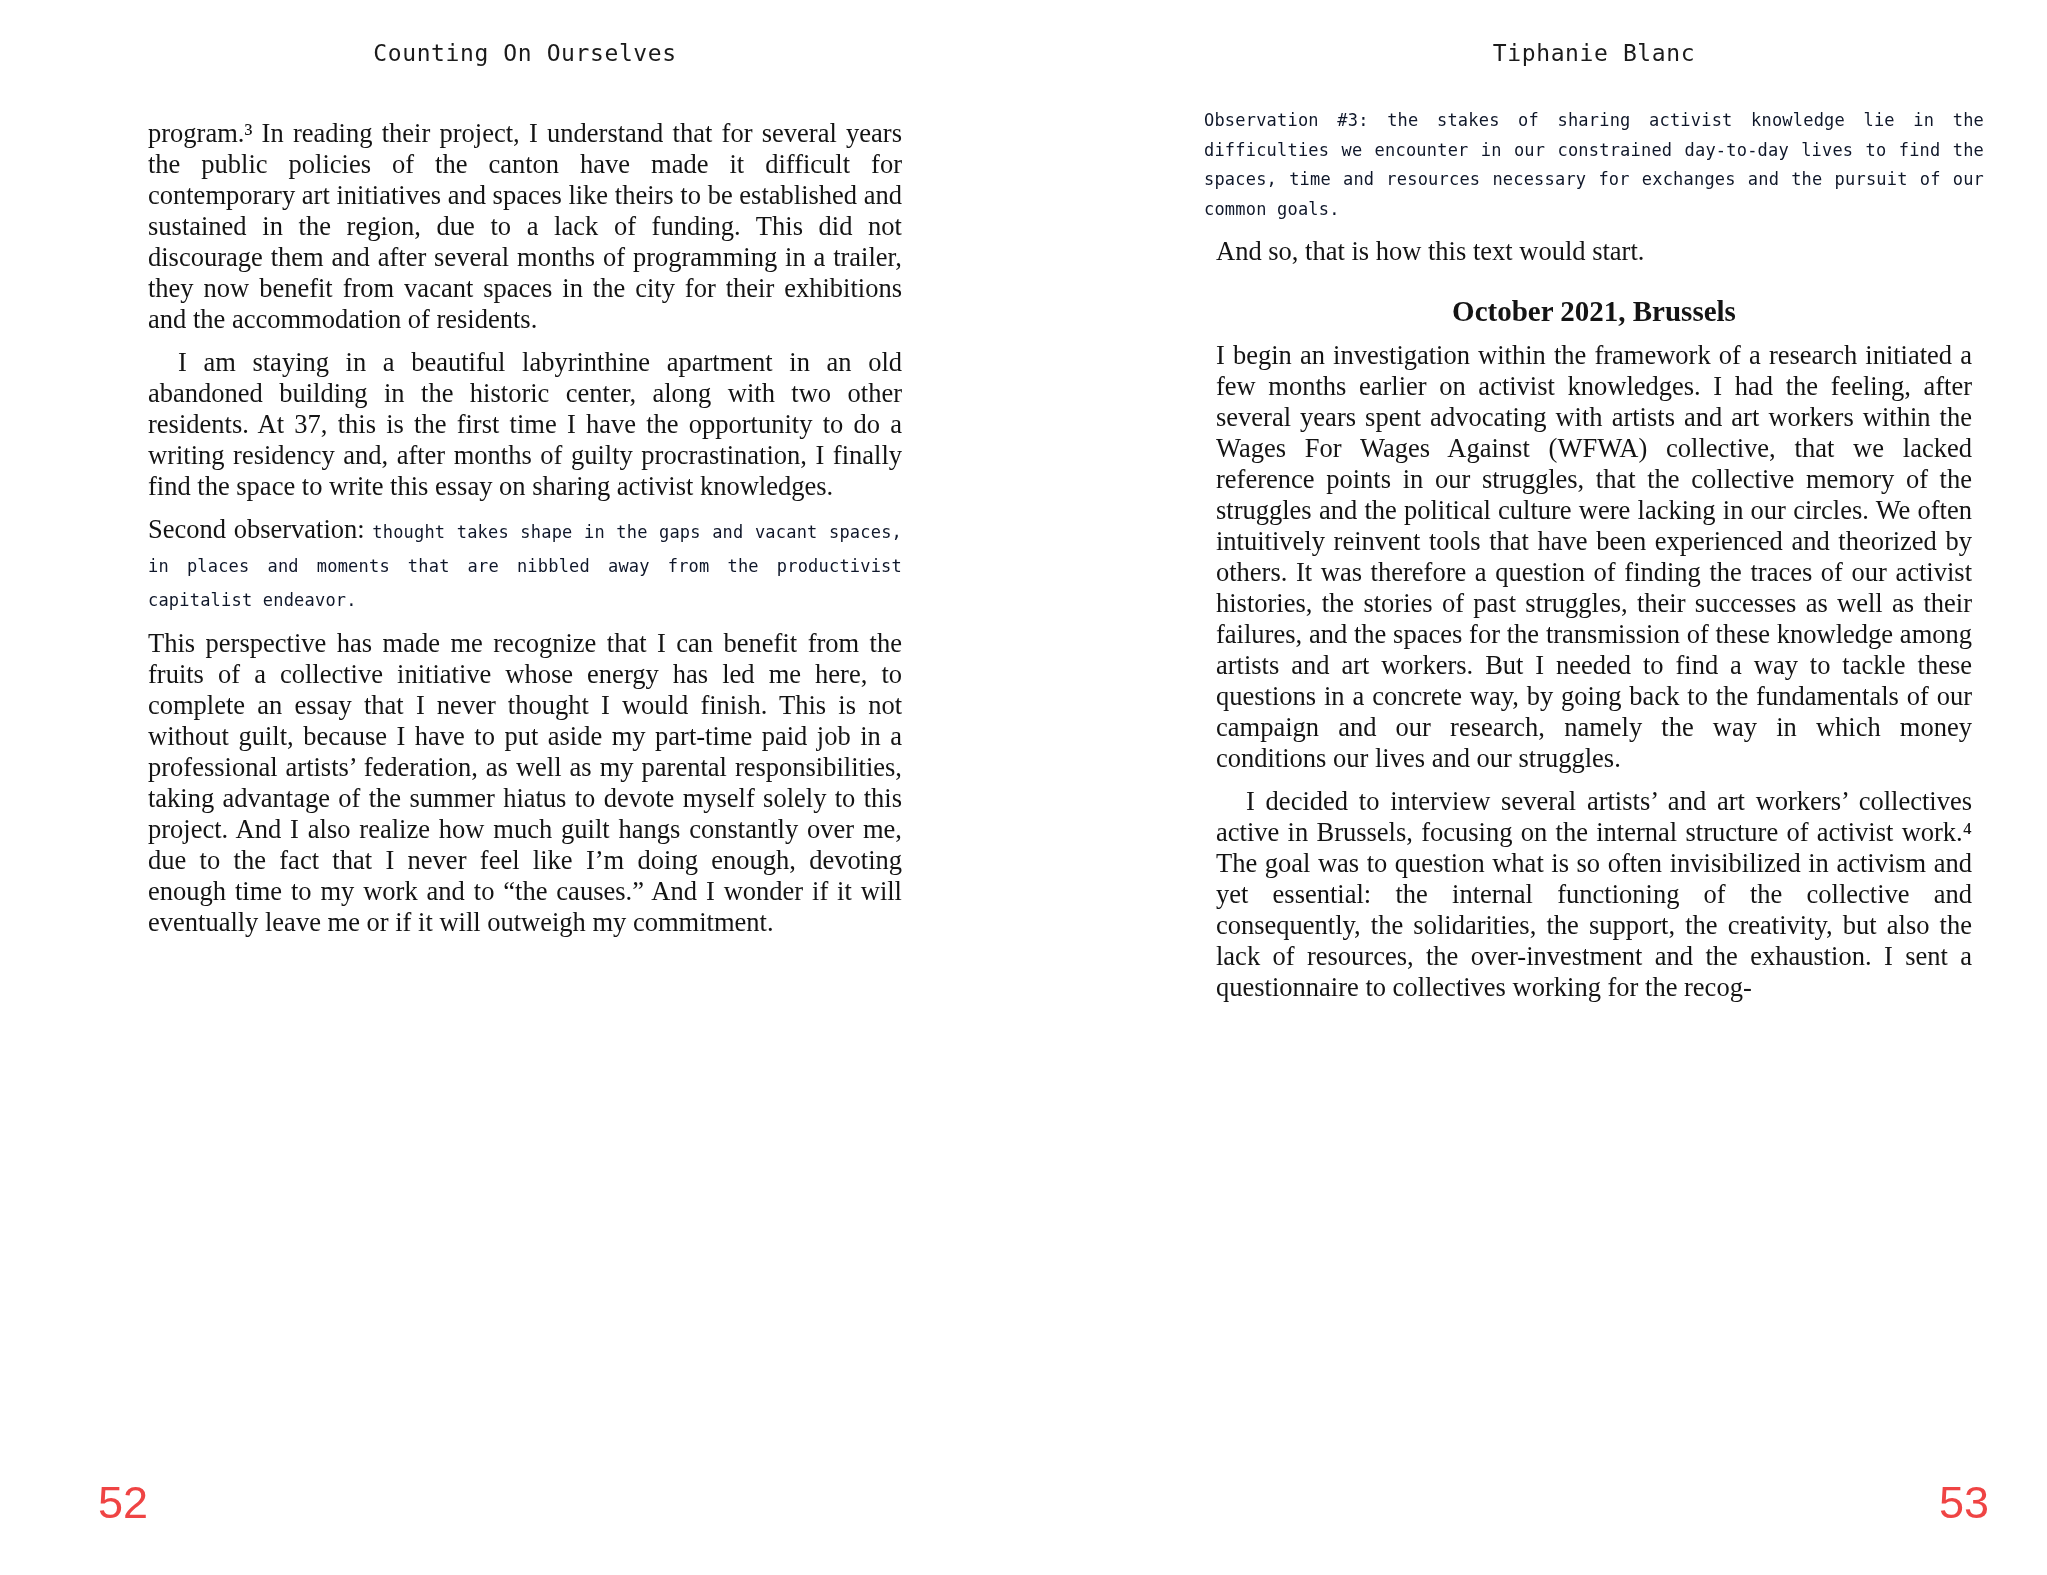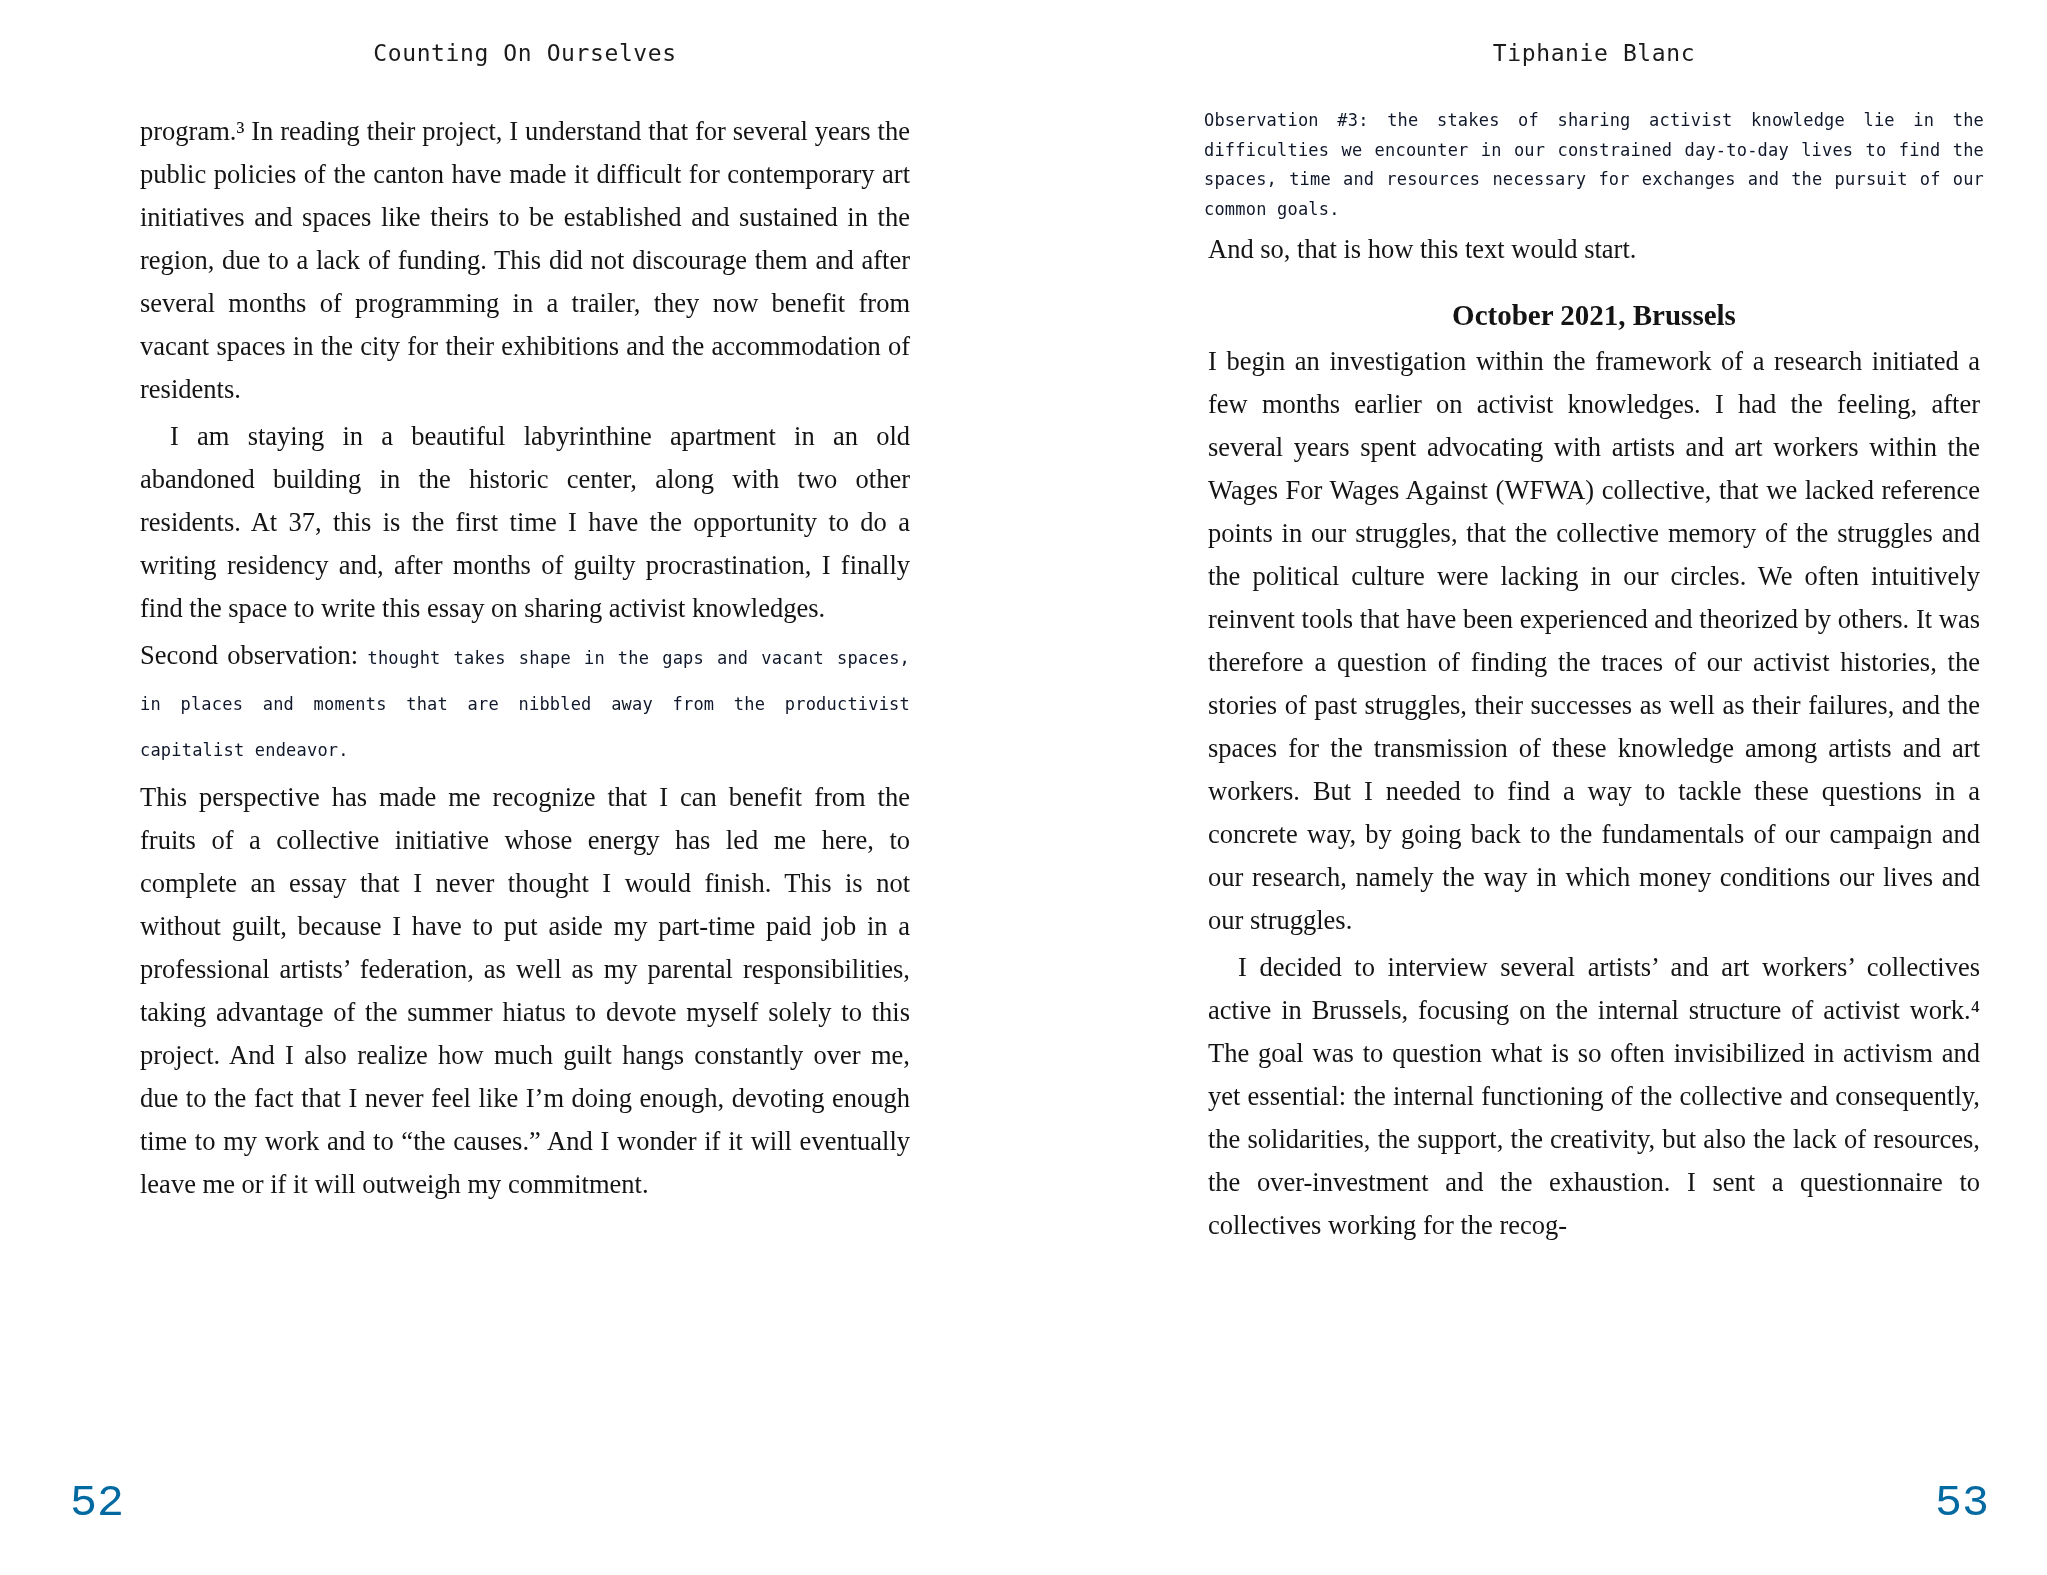--- a/index.html
+++ b/index.html
@@ -35,22 +35,22 @@
   .text-block {
     position: absolute;
     top: 106px;
     left: 0;
     right: 0;
   }
 
   p.body {
     font-family: "Liberation Serif", "DejaVu Serif", serif;
     font-size: 26.5px;
-    line-height: 43px;
-    margin: 4px;
+    line-height: 31px;
+    margin: 12px;
     text-align: justify;
     color: #141414;
   }
   p.indent { text-indent: 30px; }
   .gap { margin-top: 27px; }
 
   .mono,
   p.mono-para {
     font-family: "DejaVu Sans Mono", monospace;
     font-size: 17px;
@@ -68,23 +68,24 @@
     font-size: 29px;
     font-weight: 700;
     text-align: center;
     margin: 28px 0 8px 0;
     color: #141414;
   }
 
   .page-number {
     position: absolute;
     bottom: 46px;
-    font-family: Liberation Mono, monospace;
+    font-family: Liberation Sans, sans-serif;
     font-size: 45px;
-    color: #0369a1;
+    color: #ef4444;
+    margin-left: 28px;
   }
   #pagenum-left  { left: 70px; }
   #pagenum-right { right: 58px; }
 </style>
 </head>
 <body>
 
 <div class="page page-left">
   <div class="running-header">Counting On Ourselves</div>
 

